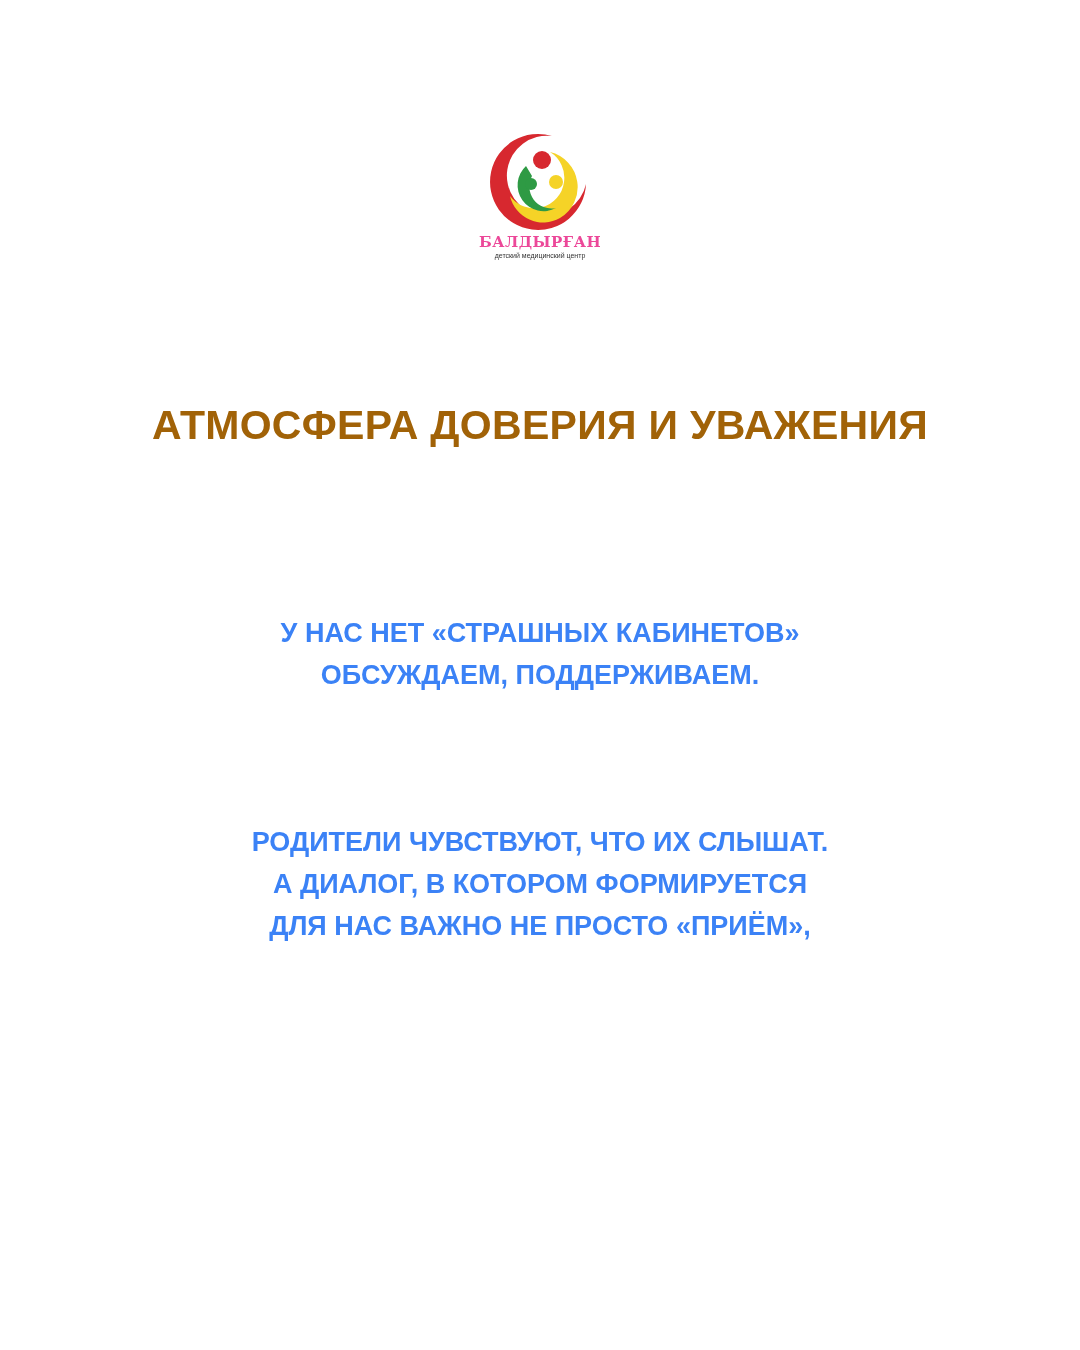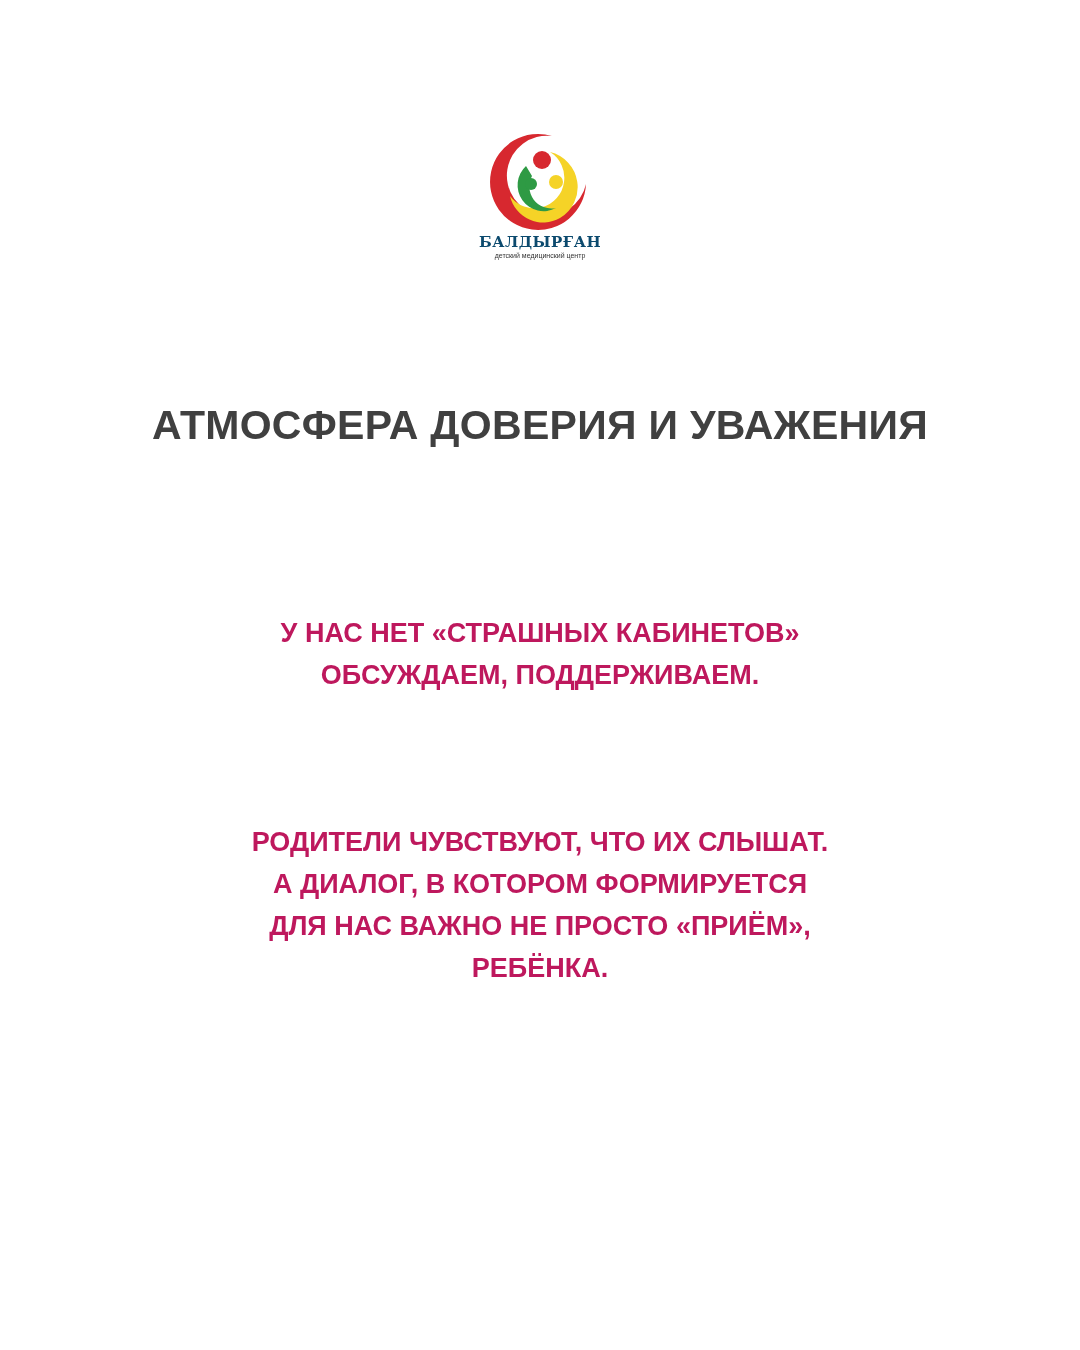--- a/index.html
+++ b/index.html
@@ -30,21 +30,21 @@
     }
     .logo-name {
       position: absolute;
       left: 0;
       top: 105px;
       width: 140px;
       text-align: center;
       font-family: "DejaVu Serif", "Liberation Serif", serif;
       font-weight: bold;
       font-size: 15px;
-      color: #0c4a6e;
+      color: #ec4899;
       letter-spacing: 0.5px;
     }
     .logo-sub {
       position: absolute;
       left: 0;
       top: 124px;
       width: 140px;
       text-align: center;
       font-family: "Liberation Sans", sans-serif;
       font-size: 7px;
@@ -54,33 +54,33 @@
     .title {
       position: absolute;
       left: 0;
       top: 396px;
       width: 1080px;
       text-align: center;
       font-family: "Liberation Sans", sans-serif;
       font-weight: bold;
       font-size: 41px;
       line-height: 59px;
-      color: #404040;
+      color: #a16207;
       letter-spacing: 0.3px;
     }
     .body-text {
       position: absolute;
       left: 0;
       width: 1080px;
       text-align: center;
       font-family: "Liberation Sans", sans-serif;
       font-weight: bold;
       font-size: 27px;
       line-height: 42px;
-      color: #be185d;
+      color: #3b82f6;
     }
     .p1 { top: 612px; }
     .p2 { top: 821px; }
     .p3 { top: 863px; }
     .line { display: block; white-space: nowrap; }
   </style>
 </head>
 <body>
 
 <div class="logo">
@@ -111,14 +111,13 @@
   <span class="line">ОБСУЖДАЕМ, ПОДДЕРЖИВАЕМ.</span>
 </div>
 
 <div class="body-text p2">
   <span class="line">РОДИТЕЛИ ЧУВСТВУЮТ, ЧТО ИХ СЛЫШАТ.</span>
 </div>
 
 <div class="body-text p3">
   <span class="line">А ДИАЛОГ, В КОТОРОМ ФОРМИРУЕТСЯ</span>
   <span class="line">ДЛЯ НАС ВАЖНО НЕ ПРОСТО «ПРИЁМ»,</span>
-  <span class="line">РЕБЁНКА.</span>
 </div>
 
 </body></html>

